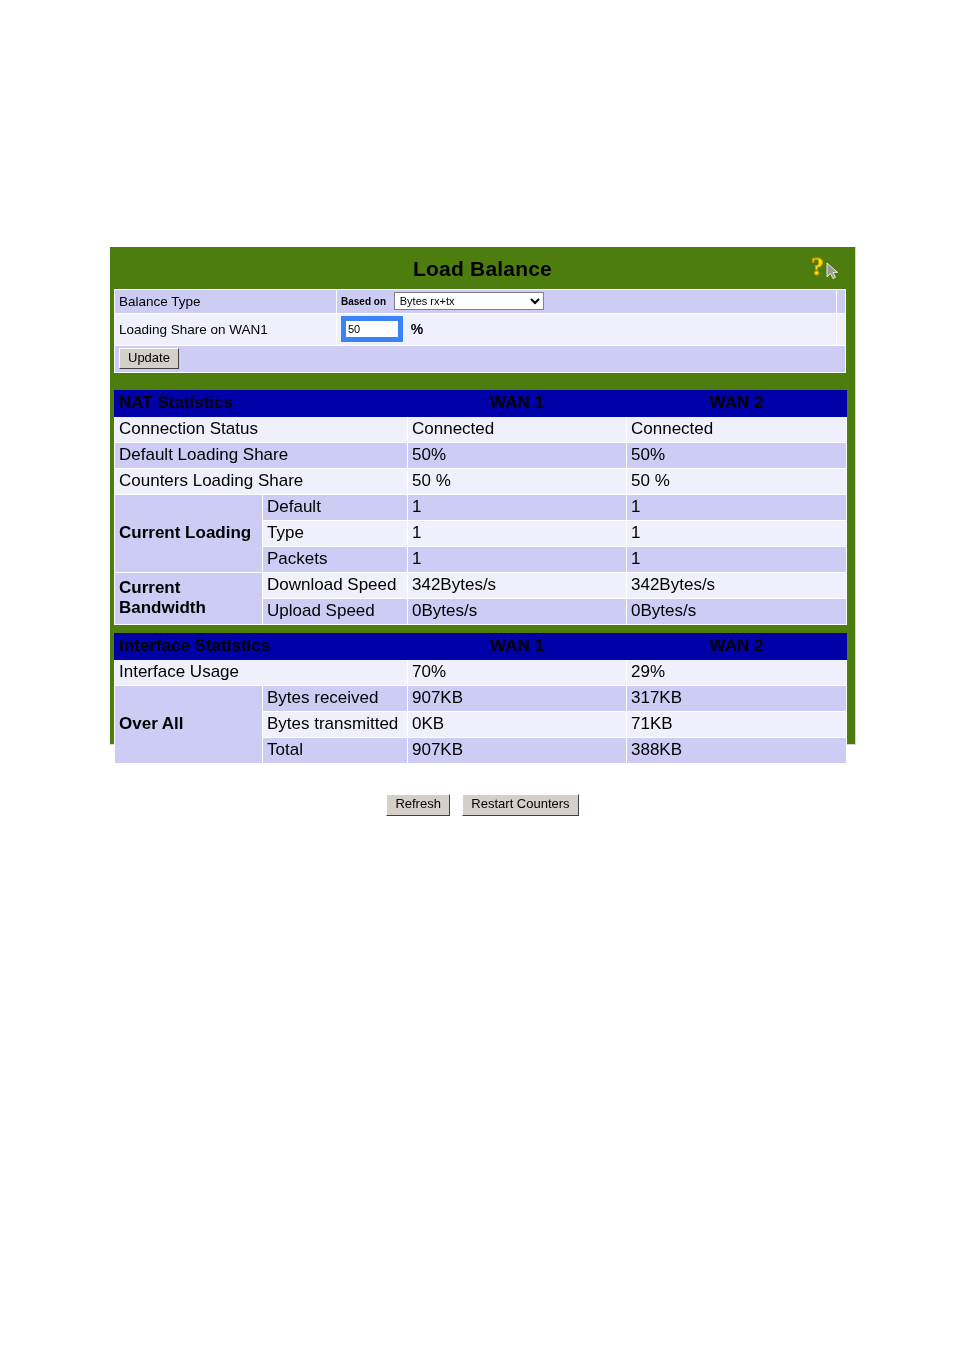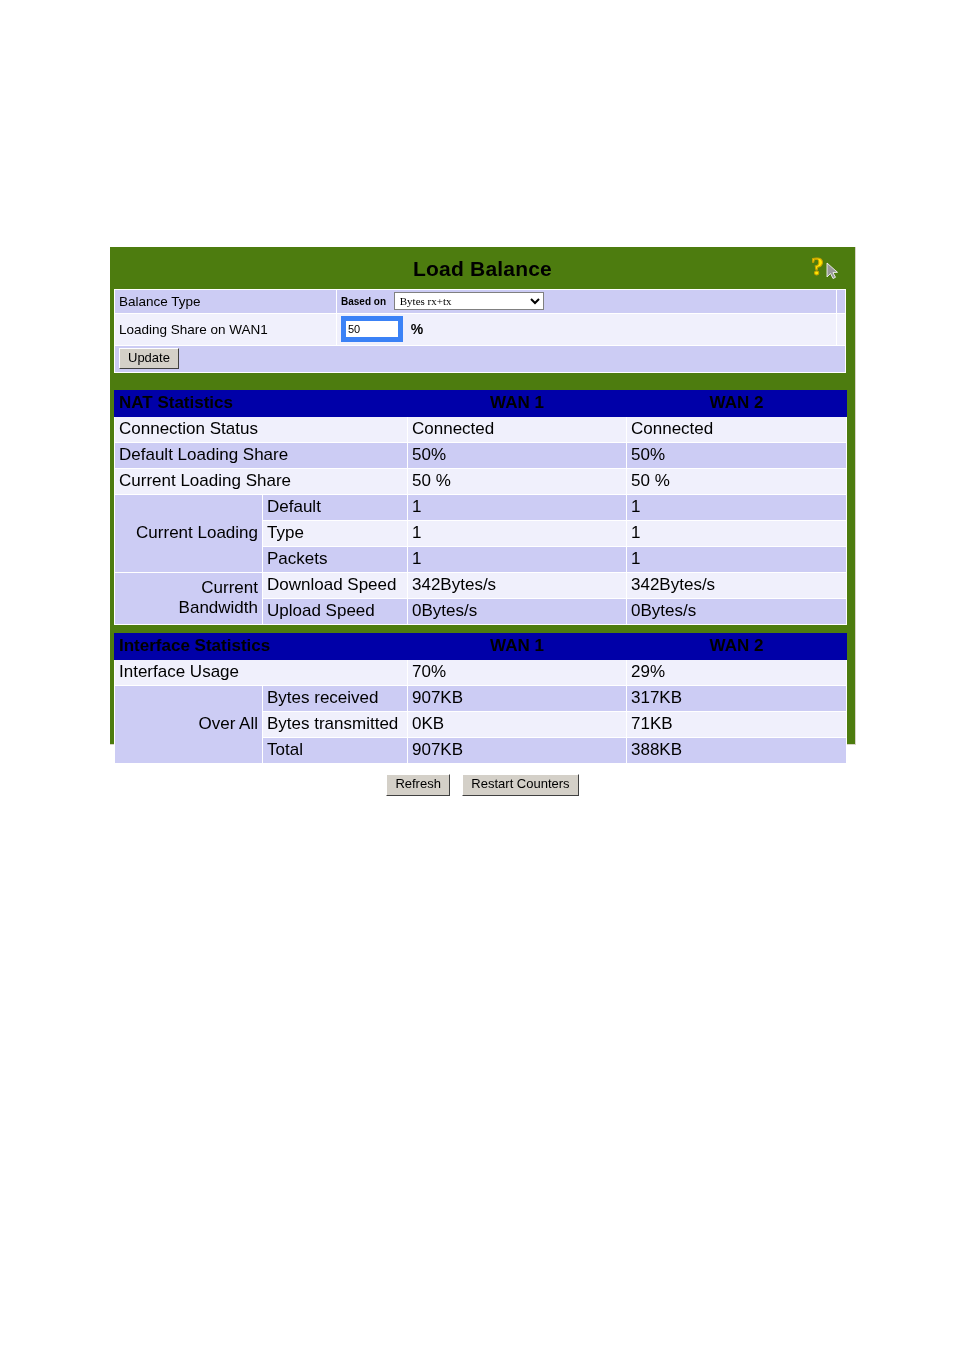--- a/index.html
+++ b/index.html
@@ -69,21 +69,21 @@
     background: #0000a8;
     color: #ffffff;
     font-weight: bold;
     font-size: 13.5px;
     border: 1px solid #0000a8 !important;
   }
   .hdr-left { text-align: left; }
   .hdr-center { text-align: center; }
   .rowA { background: #f0f0fc; }
   .rowB { background: #ccccf4; }
-  .grp  { background: #ccccf4; text-align: right; }
+  .grp  { background: #ccccf4; text-align: left; font-weight: bold; }
 
   
   #config-wrap { padding: 0 0 0 4px; }
   table.cfg { width: 732px; table-layout: fixed; border-collapse: collapse; }
   table.cfg td {
     border: 1px solid #ffffff;
     padding: 2px 4px 3px 4px;
     font-size: 13.5px;
     height: 20px;
     box-sizing: border-box;
@@ -96,21 +96,21 @@
     width: 13px; height: 13px; margin: 0; padding: 0;
     vertical-align: middle;
   }
   .based-on-label {
     font-weight: bold;
     font-size: 10px;
     margin-right: 4px;
     vertical-align: middle;
   }
   select.sel {
-    font-family: Liberation Serif, serif;
+    font-family: Liberation Sans, sans-serif;
     font-size: 11px;
     width: 150px;
     height: 18px;
     padding: 0 1px;
     vertical-align: middle;
     background: #ffffff;
     border: 1px solid #808080;
   }
   input.txt {
     font-family: "Liberation Sans", sans-serif;
@@ -139,21 +139,21 @@
     border-right: 1px solid #404040;
     border-bottom: 1px solid #404040;
     padding: 2px 8px 3px 8px;
     cursor: pointer;
     line-height: 1.1;
   }
 
   
   #bottom-buttons {
     text-align: center;
-    padding-top: 10px;
+    padding-top: 30px;
   }
   #bottom-buttons button { margin: 0 4px; }
   #btn-refresh { min-width: 52px; }
   #btn-restart { min-width: 108px; }
 </style>
 </head>
 <body>
 
 <div id="page-frame">
 
@@ -216,21 +216,21 @@
         <td colspan="2">Connection Status</td>
         <td>Connected</td>
         <td>Connected</td>
       </tr>
       <tr class="rowB">
         <td colspan="2">Default Loading Share</td>
         <td>50%</td>
         <td>50%</td>
       </tr>
       <tr class="rowA">
-        <td colspan="2">Current Loading Share</td>
+        <td colspan="2">Counters Loading Share</td>
         <td>50 %</td>
         <td>50 %</td>
       </tr>
 
       <tr class="rowB">
         <td class="grp" rowspan="3">Current Loading</td>
         <td>Default</td>
         <td>1</td>
         <td>1</td>
       </tr>

